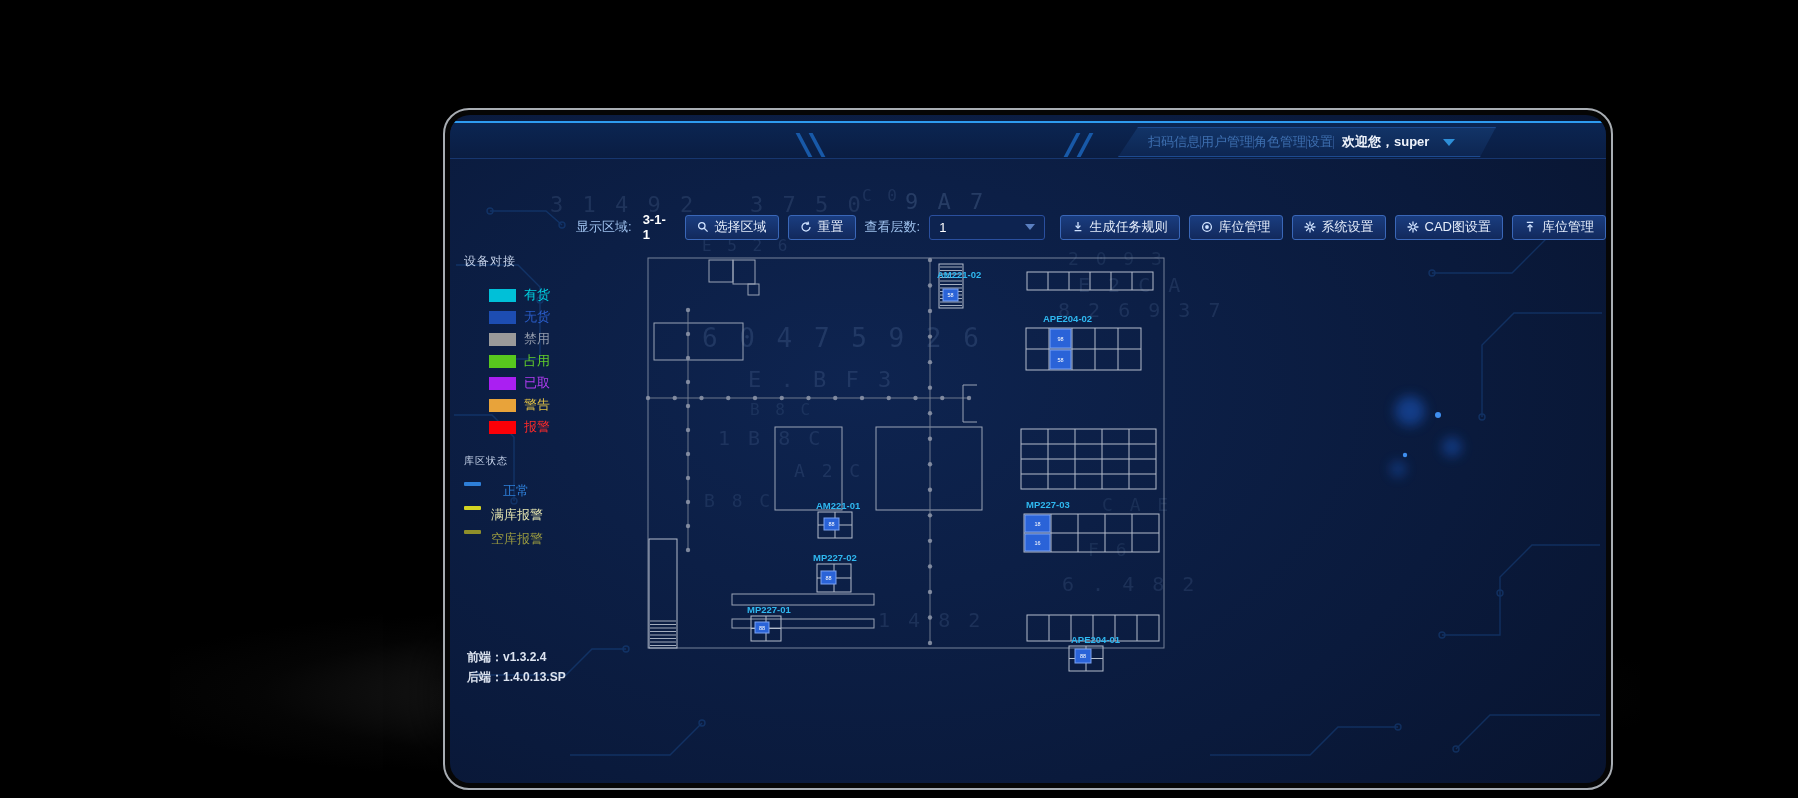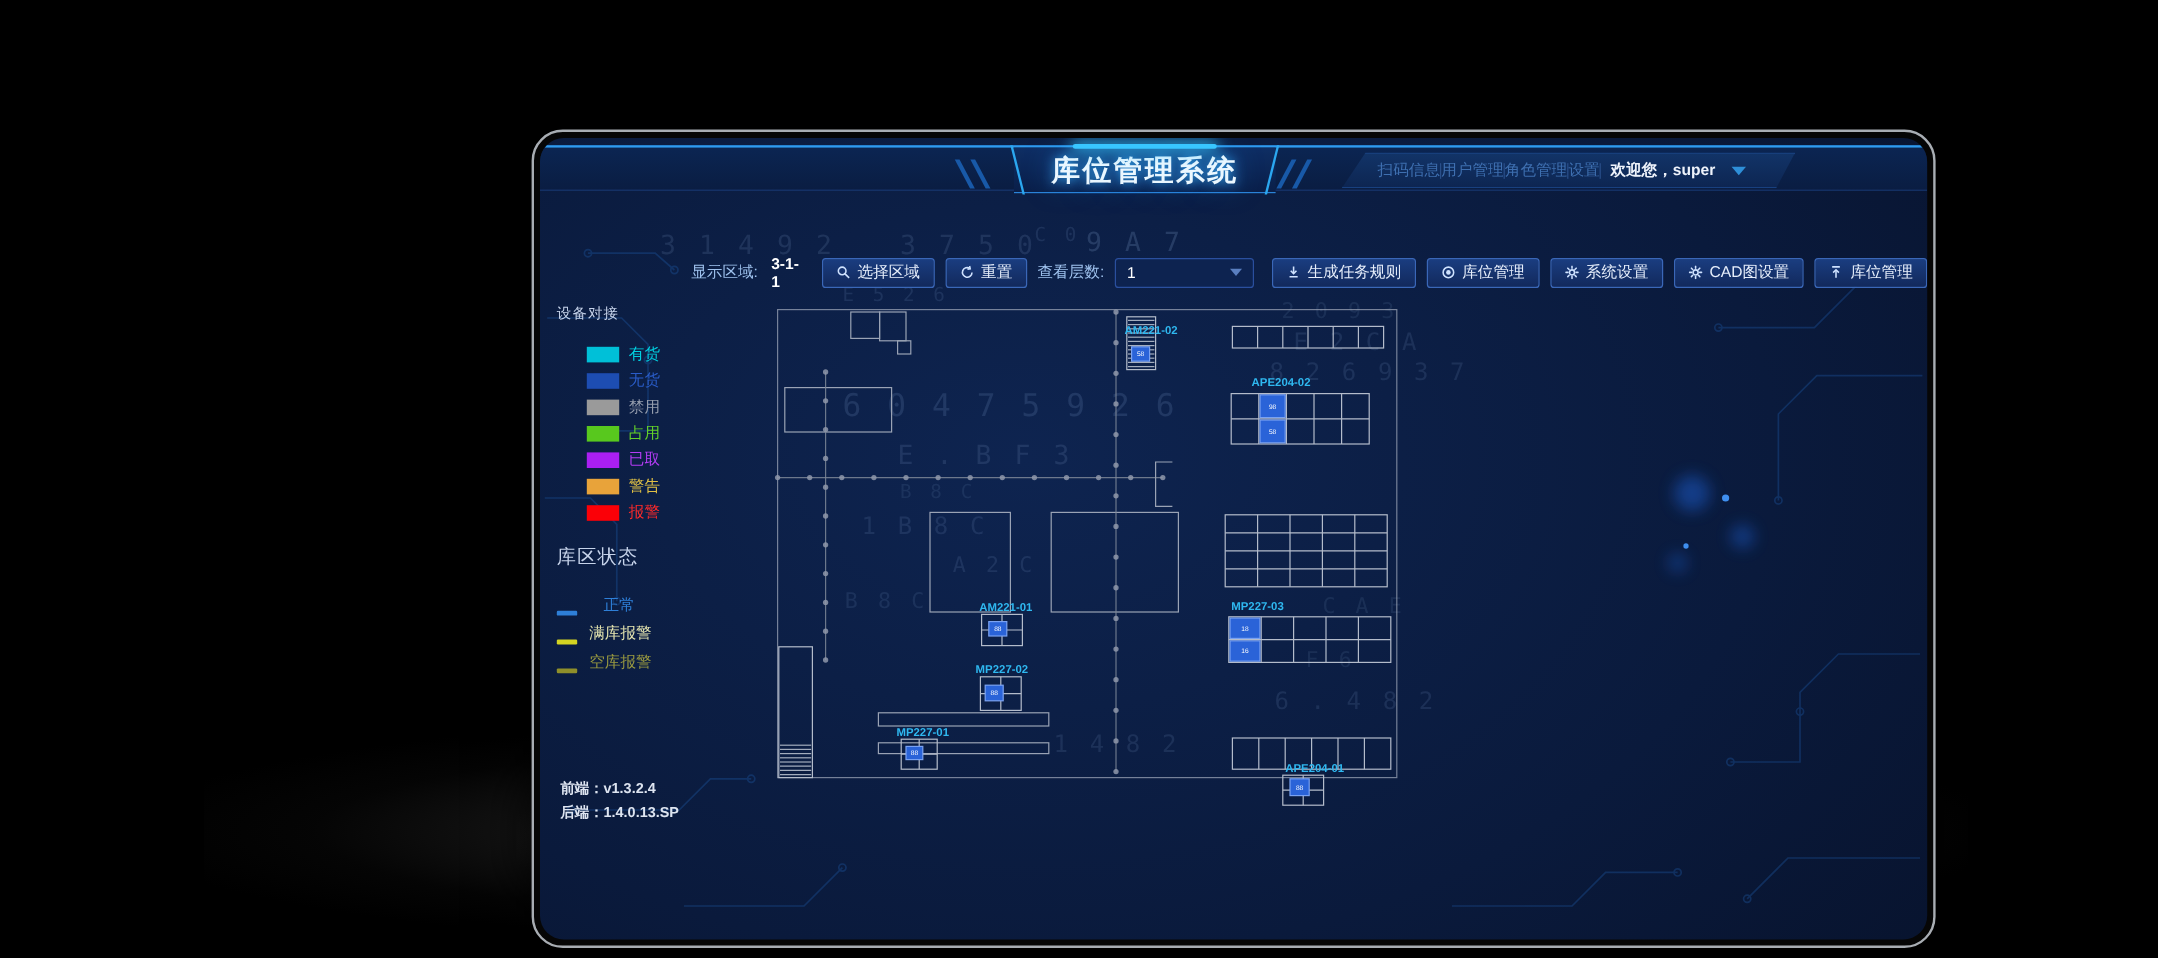--- a/index.html
+++ b/index.html
@@ -59,23 +59,23 @@
     display:flex;align-items:center;padding:0 9px;color:#fff;font-size:13px;box-sizing:border-box;
     justify-content:space-between;cursor:pointer;margin-right:6px;}
   .sel-caret{width:0;height:0;border-left:5px solid transparent;border-right:5px solid transparent;
     border-top:6px solid #5a7fc0;}
   
   .legend{position:absolute;left:14px;top:138px;z-index:5;}
   .lg-title{font-size:12px;color:#c6d3ea;letter-spacing:1px;margin-bottom:14px;}
   .lg-item{display:flex;align-items:center;height:22px;margin-left:25px;}
   .lg-swatch{width:27px;height:13px;margin-right:8px;}
   .lg-label{font-size:13px;}
-  .lg-zone-title{font-size:16px;color:#c6d3ea;letter-spacing:1px;margin:16px 0 14px 0;}
+  .lg-zone-title{font-size:10px;color:#c6d3ea;letter-spacing:1px;margin:16px 0 14px 0;}
   .lg-dash{width:17px;height:4px;margin-right:10px;border-radius:1px;}
-  .lg-zone-item{display:flex;align-items:flex-end;height:24px;}
+  .lg-zone-item{display:flex;align-items:flex-start;height:24px;}
   
   .version{position:absolute;left:17px;top:532px;z-index:5;font-size:12px;color:#dde4f0;font-weight:bold;line-height:20px;}
 </style>
 </head>
 <body>
 
 <div class="floor-shadow"></div>
 <div class="floor-shadow2"></div>
 
 <div class="laptop">
@@ -290,24 +290,20 @@
         </g>
       </svg>
 
     <div class="nav">
 
       <div class="slash-pair sl-left">
         <div class="slash"></div>
           <div class="slash"></div>
       </div>
 
-      <div class="nav-center">
-        <div class="title-glowbar"></div>
-        <span class="sys-title">库位管理系统</span>
-      </div>
 
       <div class="slash-pair sl-right">
         <div class="slash"></div>
           <div class="slash"></div>
       </div>
 
       <div class="nav-group nav-right">
         <span class="nav-item">扫码信息</span>
         <span class="nav-sep"></span>
         <span class="nav-item">用户管理</span>

